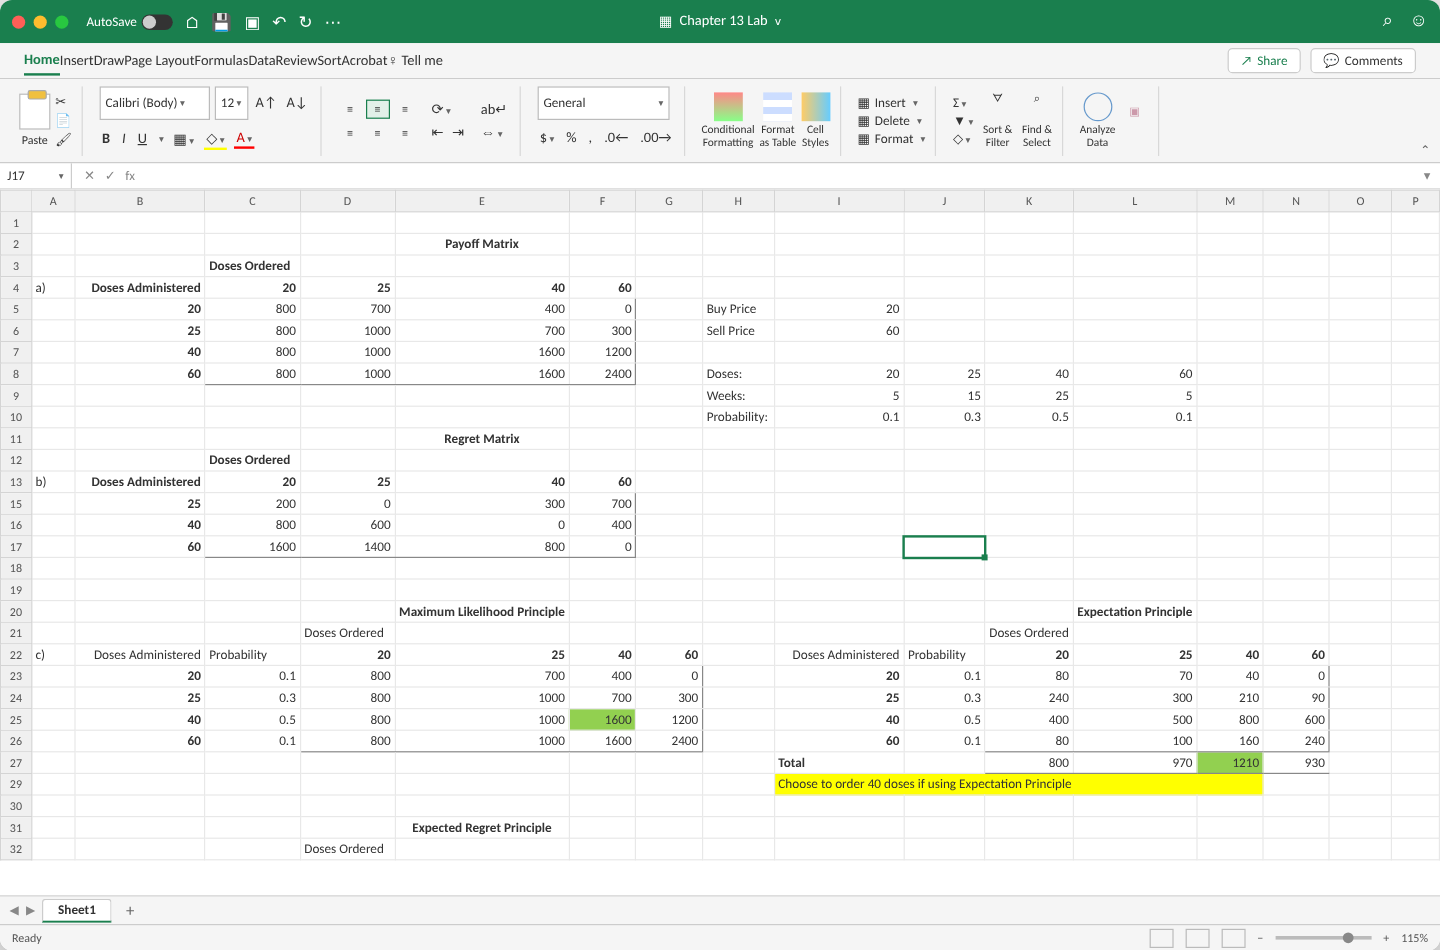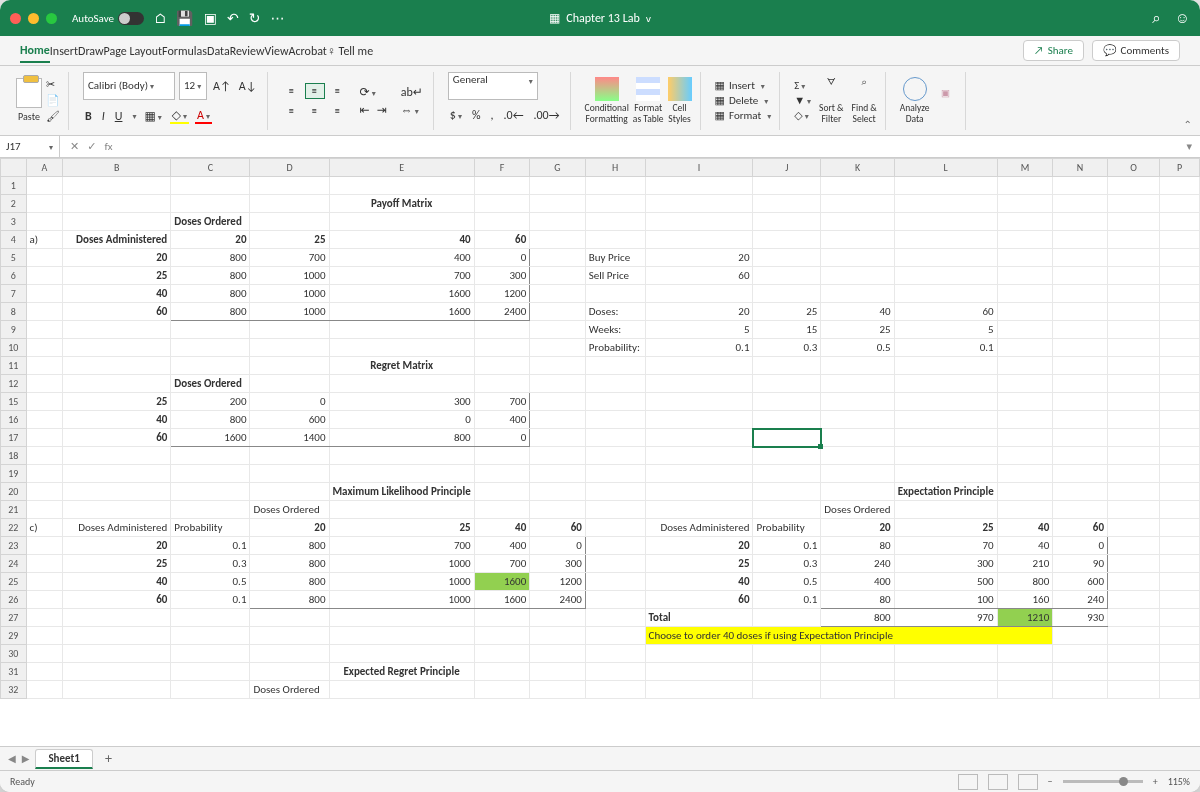--- a/index.html
+++ b/index.html
@@ -40,21 +40,21 @@
 .font-sel { border:1px solid #bbb; background:#fff; height:28px; padding:0 4px; font-size:11px; display:flex; align-items:center; }
 .font-name{ width:92px; } .font-size{ width:28px; }
 .drop { font-size:8px; margin-left:2px; color:#666; }
 .fmt-row { display:flex; align-items:center; gap:6px; margin-top:4px; }
 .btn11 { cursor:pointer; font-size:12px; padding:0 2px; }
 .color-under { border-bottom:2px solid; padding-bottom:0px; }
 .align-grid { display:flex; flex-direction:column; gap:4px; }
 .align-row { display:flex; gap:3px; }
 .abox { width:20px; height:16px; border:1px solid transparent; cursor:pointer; font-size:10px; display:flex; align-items:center; justify-content:center; }
 .abox.active { border-color:#1a7f4e; background:#e2f0e8; }
-.num-sel { border:1px solid #bbb; background:#fff; height:20px; width:90px; padding:13px 4px; font-size:11px; display:flex; align-items:flex-end; }
+.num-sel { border:1px solid #bbb; background:#fff; height:20px; width:110px; padding:13px 4px; font-size:11px; display:flex; align-items:center; }
 .num-icons { display:flex; gap:6px; margin-top:4px; }
 .big-btn { display:flex; flex-direction:column; align-items:center; gap:2px; font-size:9.5px; cursor:pointer; text-align:center; line-height:1.1; }
 .bicon { width:24px; height:24px; }
 .cell-ops { display:flex; flex-direction:column; gap:2px; font-size:11px; }
 .cell-op { display:flex; align-items:center; gap:4px; cursor:pointer; }
 .editing { display:flex; align-items:center; gap:8px; }
 .ribbon-caret { position:absolute; right:8px; bottom:4px; font-size:10px; color:#666; cursor:pointer; }
 
 
 .fbar { height:22px; border-bottom:1px solid #ccc; display:flex; align-items:center; background:#fff; }
@@ -129,21 +129,21 @@
   </div>
 
   <div class="tabs">
     <span class="tab active">Home</span>
     <span class="tab">Insert</span>
     <span class="tab">Draw</span>
     <span class="tab">Page Layout</span>
     <span class="tab">Formulas</span>
     <span class="tab">Data</span>
     <span class="tab">Review</span>
-    <span class="tab">View</span>
+    <span class="tab">Sort</span>
     <span class="tab">Acrobat</span>
     <span class="tab">♀ <span>Tell me</span></span>
     <div class="tabs-right">
       <div class="tbtn share">↗ <span>Share</span></div>
       <div class="tbtn">💬 <span>Comments</span></div>
     </div>
   </div>
 
   <div class="ribbon">
     <div class="rgroup">
@@ -533,20 +533,39 @@
             <td class=""></td>
             <td class=""></td>
             <td class=""></td>
             <td class=""></td>
             <td class=""></td>
             <td class=""></td>
             <td class=""></td>
             <td class=""></td>
           </tr>
           <tr>
+            <th class="rowhead">13</th>
+            <td class="tal">b)</td>
+            <td class="b tar">Doses Administered</td>
+            <td class="b tar bord-top">20</td>
+            <td class="b tar bord-top">25</td>
+            <td class="b tar bord-top">40</td>
+            <td class="b tar bord-top">60</td>
+            <td class=""></td>
+            <td class=""></td>
+            <td class=""></td>
+            <td class=""></td>
+            <td class=""></td>
+            <td class=""></td>
+            <td class=""></td>
+            <td class=""></td>
+            <td class=""></td>
+            <td class=""></td>
+          </tr>
+          <tr>
             <th class="rowhead">15</th>
             <td class=""></td>
             <td class="b tar">25</td>
             <td class="tar bord-left">200</td>
             <td class="tar">0</td>
             <td class="tar">300</td>
             <td class="tar bord-right">700</td>
             <td class=""></td>
             <td class=""></td>
             <td class=""></td>

